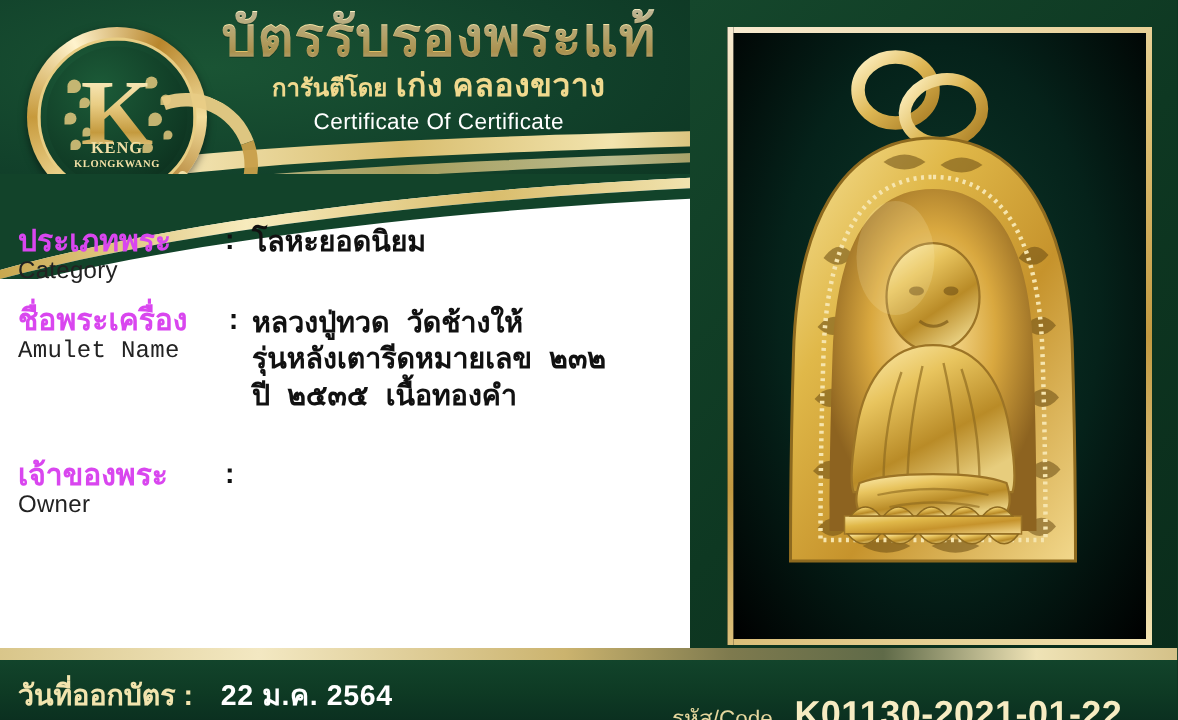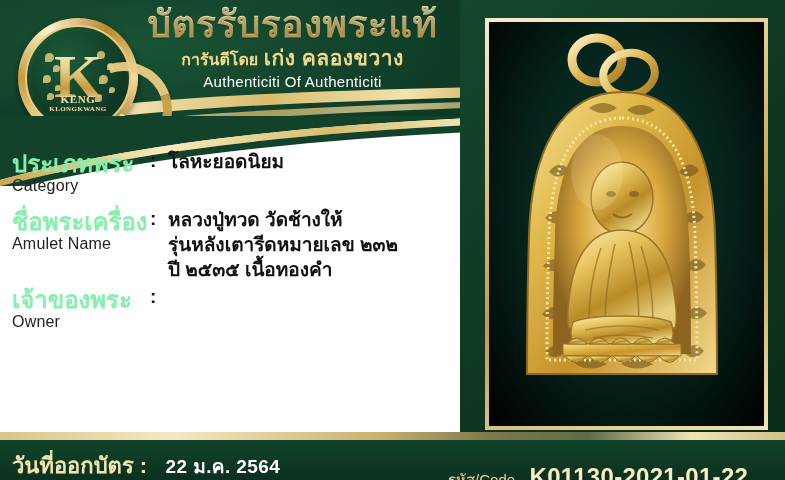--- a/index.html
+++ b/index.html
@@ -121,36 +121,36 @@
     position:absolute;left:0;top:150px;width:470px;
   }
   .field{
     position:relative;display:flex;align-items:flex-start;
     margin-bottom:2px;
   }
   .lab{
     width:150px;flex:0 0 150px;padding-left:12px;box-sizing:border-box;
   }
   .lab .th{
-    font-size:24px;font-weight:bold;color:#86efac;line-height:1.15;white-space:nowrap;
+    font-size:20px;font-weight:bold;color:#d946ef;line-height:1.15;white-space:nowrap;
   }
   .lab .en{
     font-size:16px;color:#222;line-height:1.1;margin-top:-1px;letter-spacing:.2px;
   }
   .colon{
     flex:0 0 12px;font-size:19px;font-weight:bold;color:#111;line-height:1.15;
   }
   .val{
     flex:1;font-size:19px;font-weight:bold;color:#111;line-height:1.30;
     padding-left:6px;
   }
   .val .line{display:block;white-space:nowrap;}
 
   .f-cat{margin-bottom:14px;}
-  .f-name{margin-bottom:4px;}
+  .f-name{margin-bottom:28px;font-family:Liberation Mono, monospace;}
 
   
   .photo-panel{
     position:absolute;left:460px;top:0;width:325px;height:440px;
     background:linear-gradient(135deg,#15472c 0%,#0e3822 50%,#0a2c1b 100%);
   }
   .photo-frame{
     position:absolute;left:25px;top:18px;width:275px;height:404px;
     border:4px solid;
     border-image:linear-gradient(160deg,#f7ead0 0%,#e0c378 30%,#c29a41 60%,#f3e3b2 100%) 1;
@@ -169,21 +169,21 @@
     background:linear-gradient(180deg,#12442b 0%,#0e3a24 55%,#0b3020 100%);
   }
   .footer-gold{
     position:absolute;left:0;top:-8px;width:785px;height:8px;
     background:linear-gradient(90deg,#d9c68a 0%,#f3e8c2 22%,#cbb36e 48%,#7e7a4e 62%,#5f6a48 75%,#efe3b6 88%,#d4c188 100%);
   }
   .foot-date{
     position:absolute;left:12px;top:8px;white-space:nowrap;
   }
   .foot-date .dl{
-    font-size:22px;font-weight:bold;color:#f2e4ae;
+    font-size:19px;font-weight:bold;color:#f2e4ae;
   }
   .foot-date .dv{
     font-size:19px;font-weight:bold;color:#ffffff;margin-left:14px;letter-spacing:.4px;
   }
   .foot-code{
     position:absolute;left:448px;top:23px;white-space:nowrap;
   }
   .foot-code .cl{
     font-size:15px;color:#e6d79e;
   }
@@ -198,21 +198,21 @@
 
   <div class="header">
     <div class="header-inner"></div>
 
     <div class="title-block">
       <div class="title-main">บัตรรับรองพระแท้</div>
       <div class="title-sub">
         <span class="sub-a">การันตีโดย</span>
         <span class="sub-b">เก่ง คลองขวาง</span>
       </div>
-      <div class="title-en">Authenticiti Of Authenticiti</div>
+      <div class="title-en">Certificate Of Certificate</div>
     </div>
 
     <div class="swoosh">
       <svg width="560" height="90" viewBox="0 0 560 90">
         <defs>
           <linearGradient id="gr1" x1="0" y1="0" x2="1" y2="0">
             <stop offset="0%" stop-color="#b89443"></stop>
             <stop offset="25%" stop-color="#f6e9bb"></stop>
             <stop offset="55%" stop-color="#d8bd6e"></stop>
             <stop offset="80%" stop-color="#f2e4ae"></stop>

